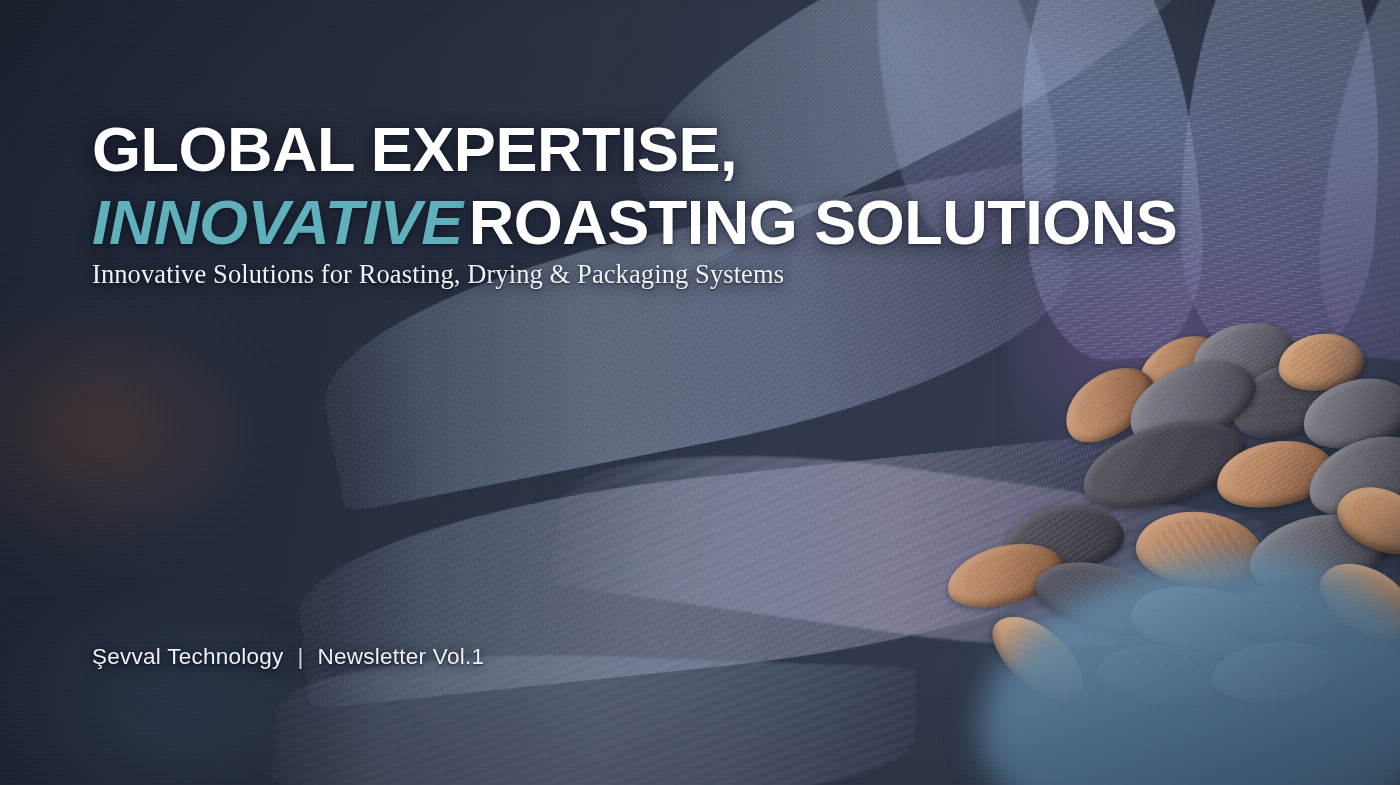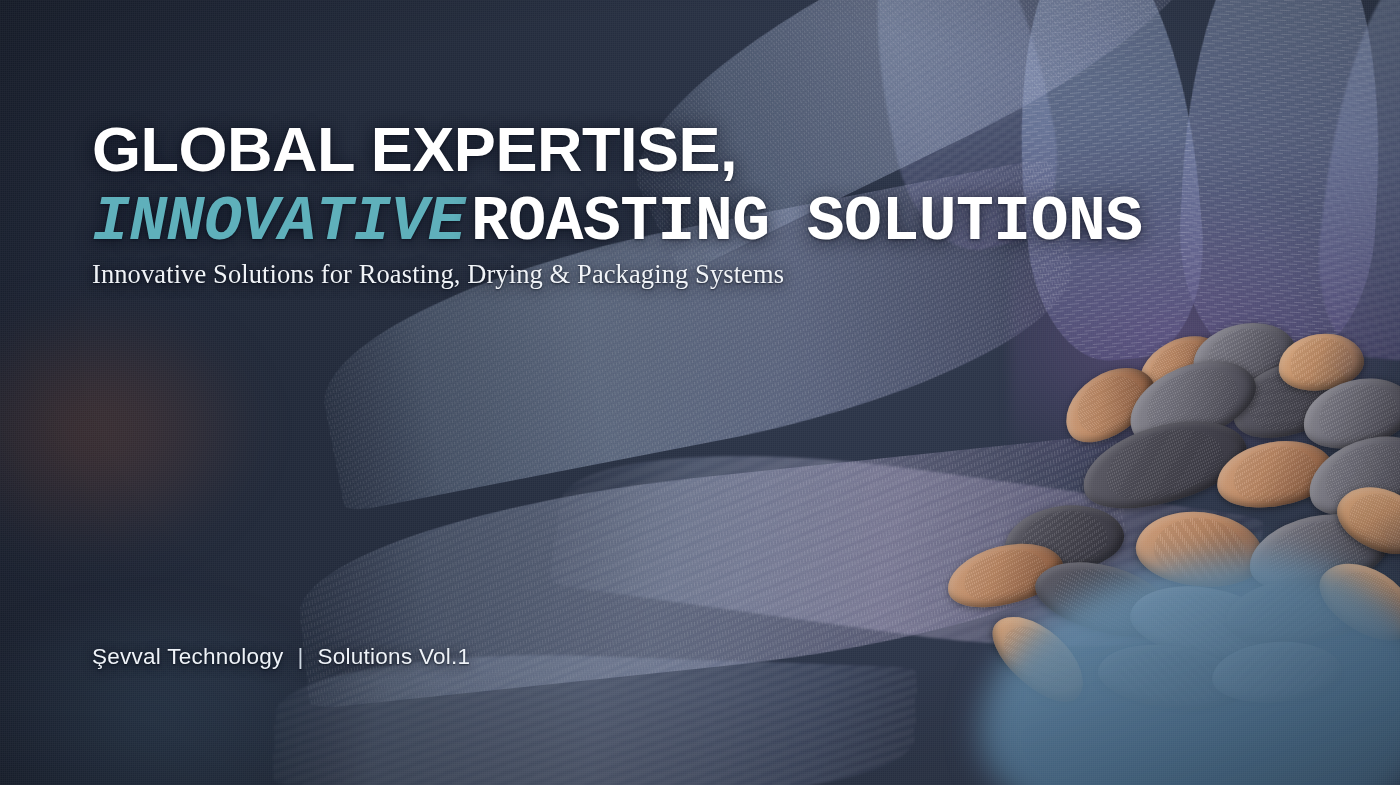--- a/index.html
+++ b/index.html
@@ -228,21 +228,21 @@
     margin:0;
     font-size:63px;
     font-weight:700;
     line-height:1.0;
     letter-spacing:-0.5px;
     color:#ffffff;
     text-shadow:0 2px 18px rgba(5,10,22,.72), 0 1px 3px rgba(5,10,22,.55);
     white-space:nowrap;
   }
   .headline .ln{display:block;}
-  .headline .ln2{margin-top:10px;font-family:Liberation Mono, monospace;}
+  .headline .ln2{margin-top:10px;}
   .em-innovative{
     font-style:italic;
     font-weight:700;
     color:#5fb0bb;
     letter-spacing:-0.5px;
     padding-right:6px;
   }
 
   .subtitle{
     position:absolute;left:92px;top:259px;
@@ -331,17 +331,17 @@
     <h1 class="headline">
       <span class="ln ln1">GLOBAL EXPERTISE,</span>
       <span class="ln ln2"><span class="em-innovative">INNOVATIVE</span><span>ROASTING SOLUTIONS</span></span>
     </h1>
 
     <p class="subtitle">Innovative Solutions for Roasting, Drying &amp; Packaging Systems</p>
 
     <div class="footer-line">
       <span>Şevval Technology</span>
       <span class="footer-sep">|</span>
-      <span>Solutions Vol.1</span>
+      <span>Newsletter Vol.1</span>
     </div>
 
   </div>
 </div>
 
 </body></html>

